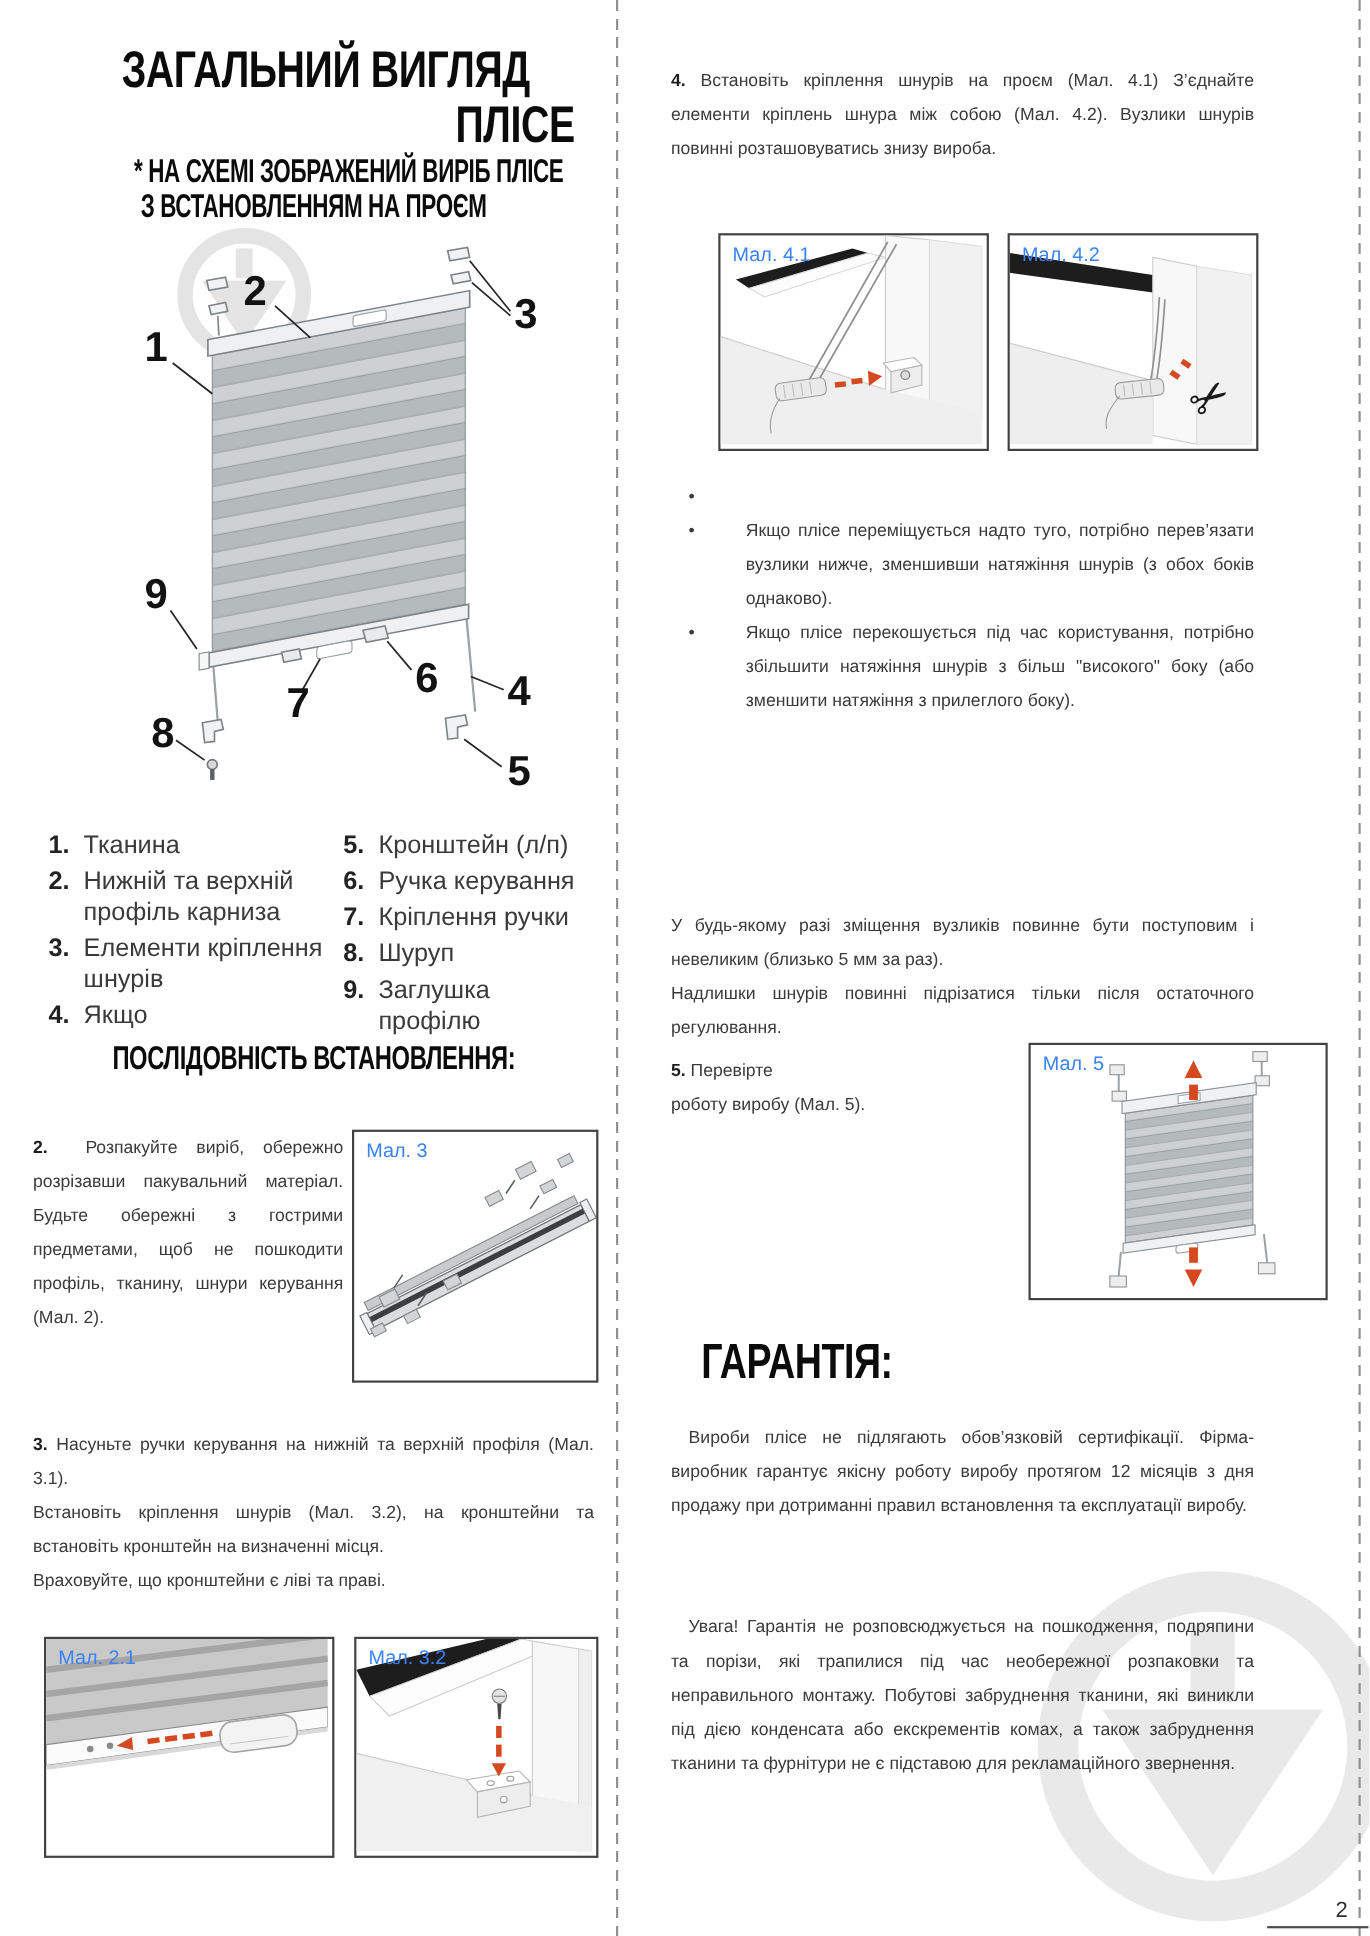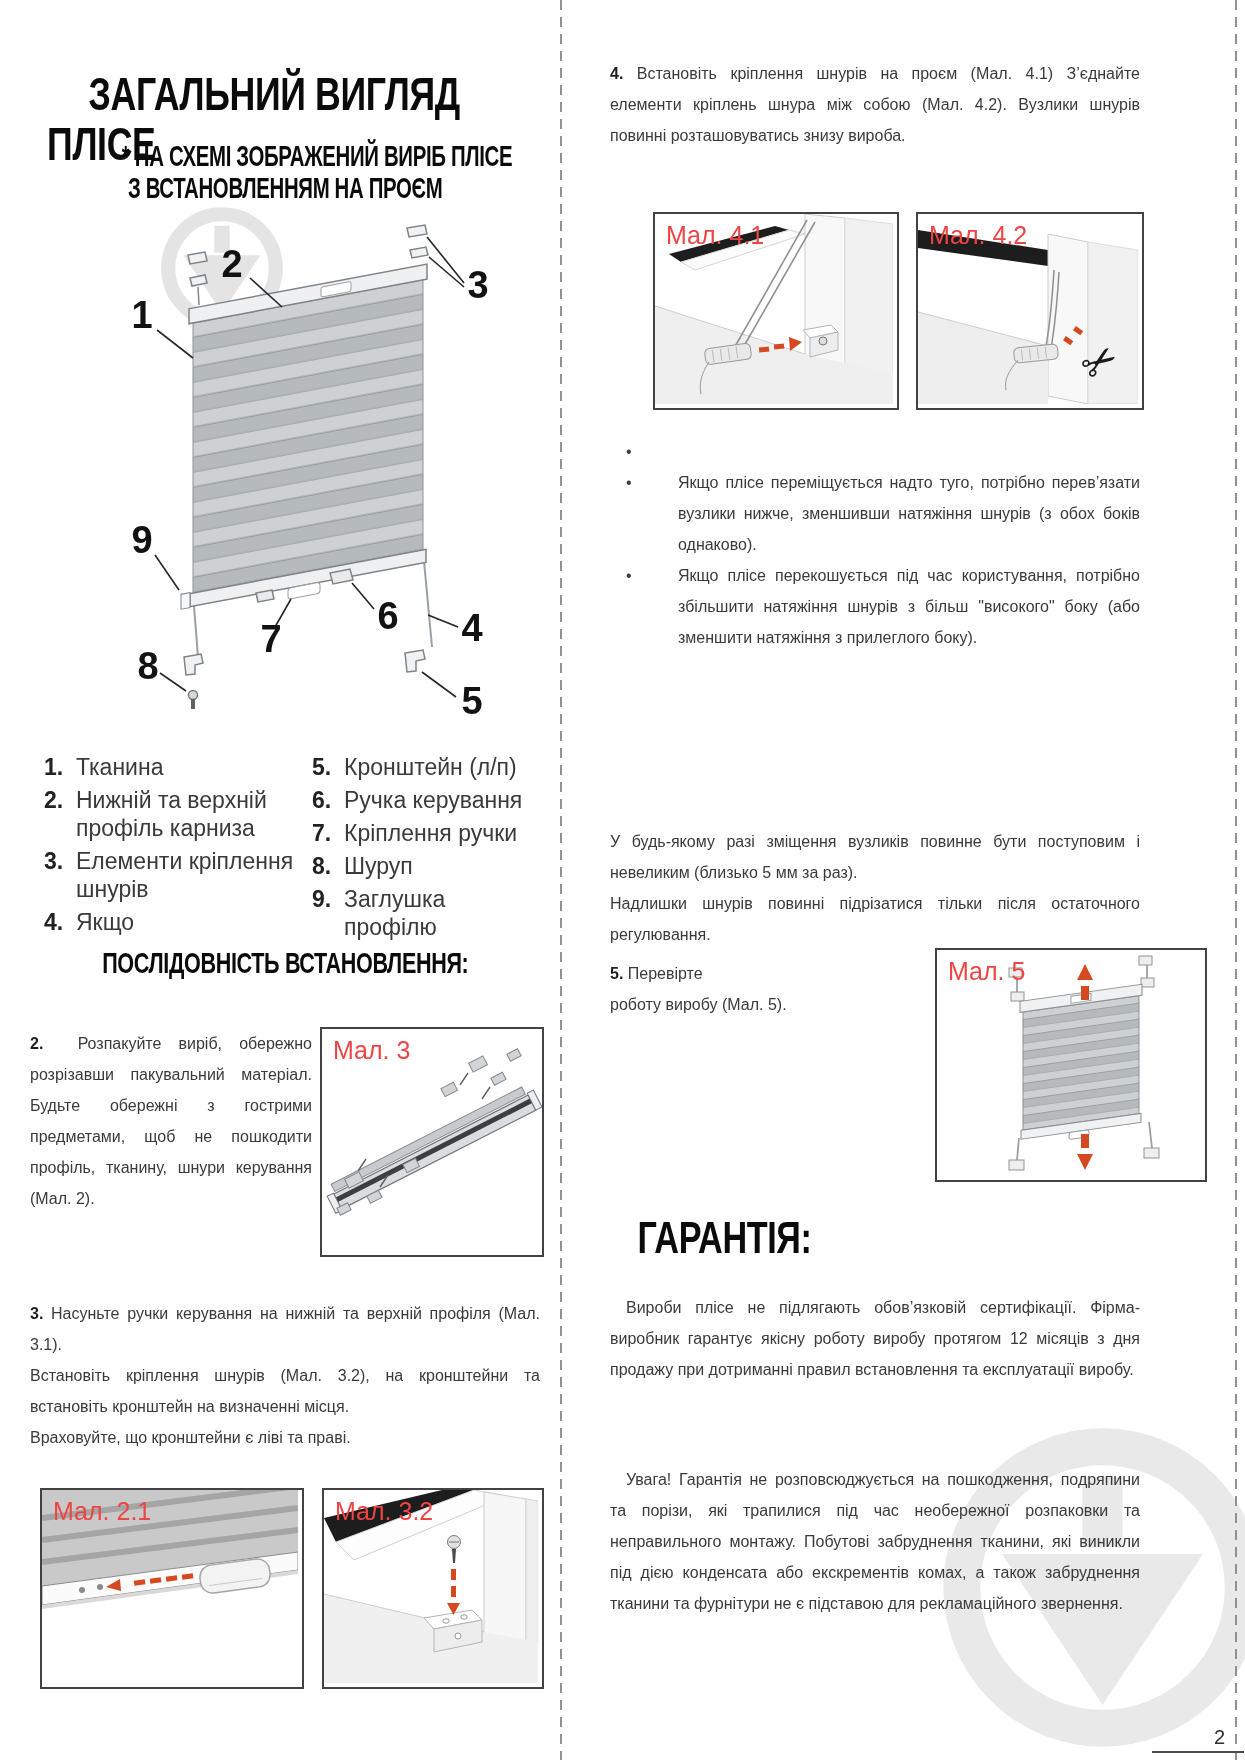--- a/index.html
+++ b/index.html
@@ -6,33 +6,33 @@
   .page{position:relative;width:1245px;height:1760px;background:#fff;overflow:hidden;
         font-family:"Liberation Sans",sans-serif;color:#3a3a3a;}
   .abs{position:absolute;}
   .z{z-index:1;}
   .wm{position:absolute;z-index:0;}
   
   .cond{display:inline-block;transform-origin:50% 50%;white-space:nowrap;font-weight:bold;color:#0b0b0b;letter-spacing:-.5px;}
   .sx68{transform:scaleX(.68);}
   .sx72{transform:scaleX(.72);}
   .sx76{transform:scaleX(.76);}
-  .h-title{left:30px;top:38px;width:510px;text-align:left;font-size:47px;line-height:50px;margin-top:31px;}
+  .h-title{left:30px;top:38px;width:510px;text-align:right;font-size:47px;line-height:50px;}
   .h-sub{left:30px;top:140px;width:510px;text-align:center;font-size:30px;line-height:32px;}
   .h-seq{left:30px;top:946px;width:510px;text-align:center;font-size:30px;}
   .h-war{left:610px;top:1212px;width:530px;text-align:left;font-size:45px;}
   .body{font-size:16px;line-height:31px;color:#3a3a3a;}
   .j{text-align:justify;}
   .bnum{font-weight:bold;color:#1e1e1e;}
   .leg{font-size:23px;line-height:28px;}
   .leg-item{display:flex;margin-bottom:5px;}
   .leg-num{flex:none;width:32px;font-weight:bold;color:#222;}
   .fig{position:absolute;border:2px solid #424242;background:#fff;z-index:1;}
   .fig svg{display:block;}
-  .fig-label{position:absolute;top:7px;left:11px;font-size:25px;color:#ef4444;text-align:center;}
+  .fig-label{position:absolute;top:7px;left:11px;font-size:18px;color:#3b82f6;text-align:center;}
   .bullet{display:flex;}
   .dot{flex:none;width:52px;padding-left:16px;}
   .btxt{flex:1;text-align:justify;}
   .indent{text-indent:16px;}
   .vdash{position:absolute;top:0;bottom:0;width:2px;z-index:1;
          background:repeating-linear-gradient(to bottom,#8f9193 0 10px,transparent 10px 17px);}
   .pagenum{font-size:20px;color:#2e2e2e;z-index:2;}
   .footline{position:absolute;left:1152px;top:1751px;width:92px;height:2px;background:#4a4a4a;z-index:1;}
 </style>
 </head>

